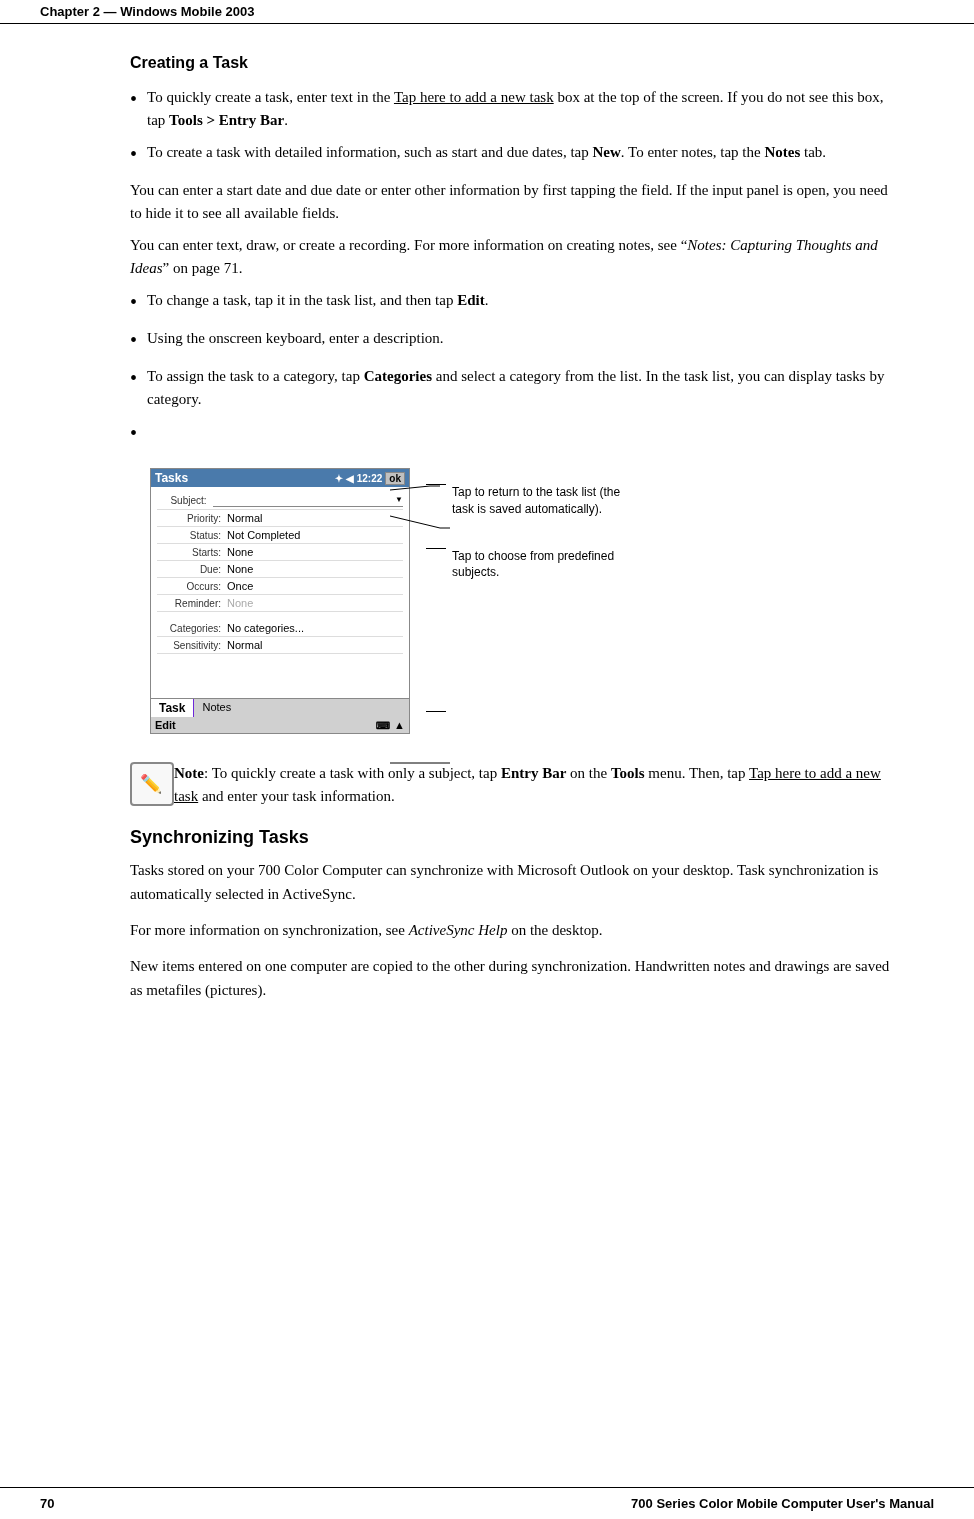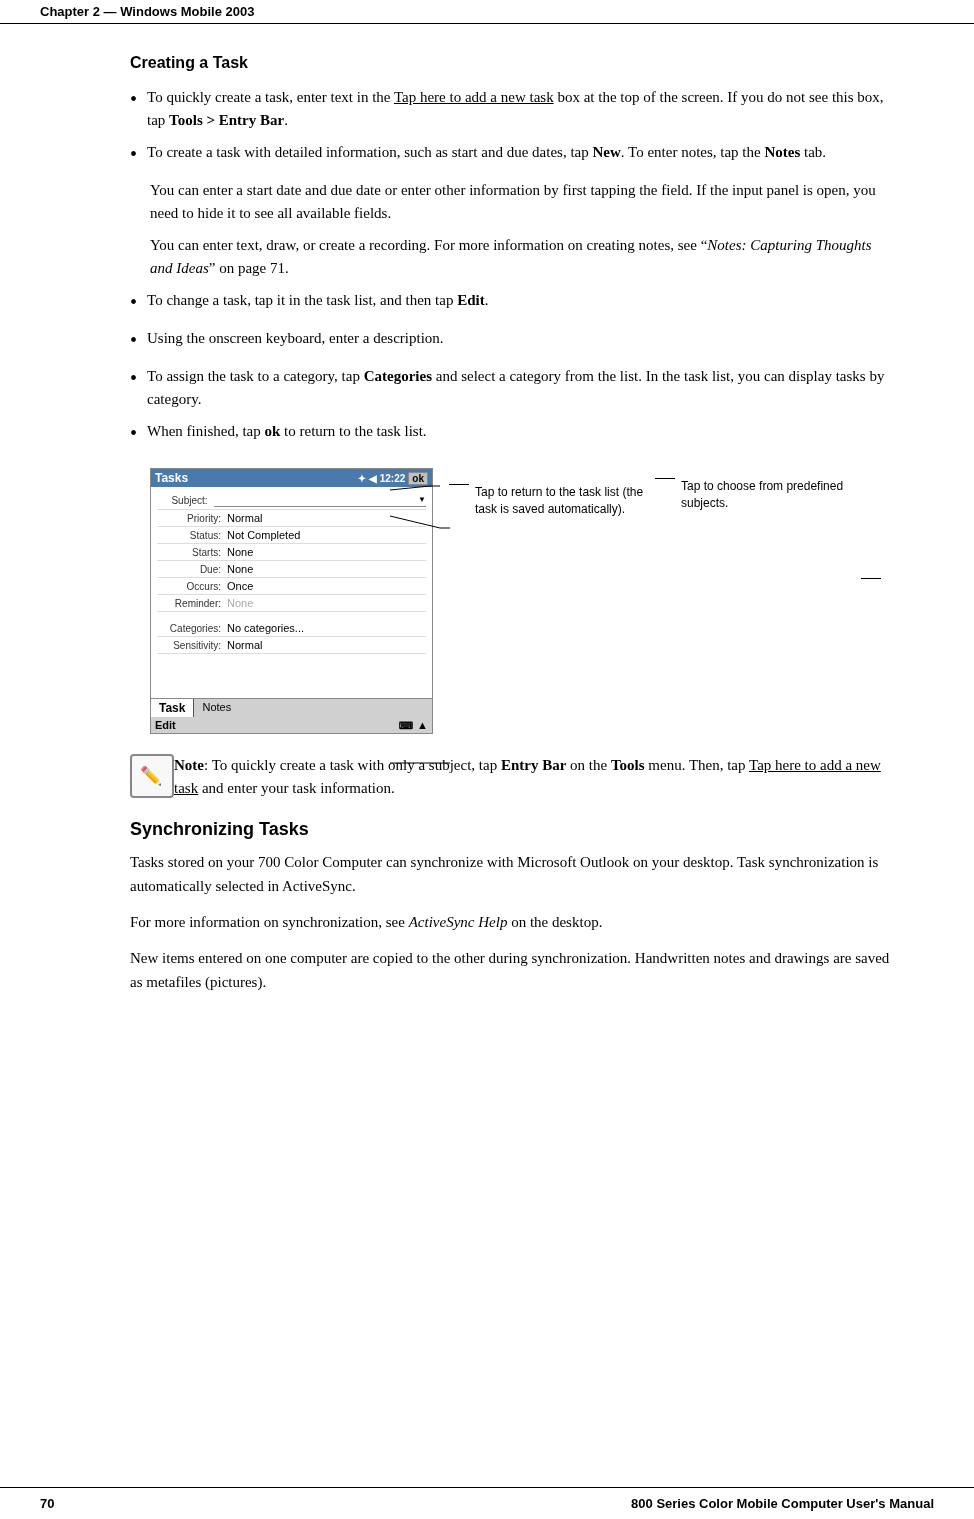--- a/index.html
+++ b/index.html
@@ -65,40 +65,39 @@
       flex-shrink: 0;
     }
     .bullet-list li .bullet-content {
       flex: 1;
     }
     .bold-text { font-weight: bold; }
     .bold-underline { font-weight: normal; text-decoration: underline; }
 
     
     .sub-para {
-      margin-left: 20px;
       margin-bottom: 10px;
       line-height: 1.5;
     }
 
     
     .screenshot-section {
       display: flex;
       margin: 20px 0 20px 20px;
       align-items: flex-start;
     }
 
     .screenshot-wrapper {
       position: relative;
       flex-shrink: 0;
     }
 
     
     .device-screen {
-      width: 283px;
+      width: 260px;
       border: 1px solid #888;
       background: #f0f0f0;
       font-family: Arial, sans-serif;
       font-size: 11px;
     }
 
     .device-titlebar {
       background: #4a7aab;
       color: white;
       display: flex;
@@ -185,21 +184,21 @@
       font-weight: bold;
     }
     .keyboard-icon {
       font-size: 10px;
     }
 
     
     .callouts {
       margin-left: 16px;
       display: flex;
-      flex-direction: row;
+      flex-direction: column;
       justify-content: flex-start;
       padding-top: 10px;
     }
     .callout-item {
       display: flex;
       align-items: flex-start;
       margin-bottom: 30px;
     }
     .callout-text {
       font-family: Arial, sans-serif;
@@ -330,23 +329,20 @@
       </span>
     </li>
     <li>
       <span class="bullet">•</span>
       <span class="bullet-content">
         To assign the task to a category, tap <span class="bold-text">Categories</span> and select a category from the list. In the task list, you can display tasks by category.
       </span>
     </li>
     <li>
       <span class="bullet">•</span>
-      <span class="bullet-content">
-        When finished, tap <span class="bold-text">ok</span> to return to the task list.
-      </span>
     </li>
   </ul>
 
   <div class="screenshot-section">
     <div class="screenshot-wrapper">
 
       <svg width="460" height="340" style="position:absolute; top:0; left:0; pointer-events:none;">
 
         <line x1="240" y1="22" x2="280" y2="18" stroke="#000" stroke-width="1"></line>
         <line x1="280" y1="18" x2="290" y2="18" stroke="#000" stroke-width="1"></line>
@@ -462,14 +458,14 @@
     For more information on synchronization, see <span class="italic-text">ActiveSync Help</span> on the desktop.
   </p>
   <p class="sync-para">
     New items entered on one computer are copied to the other during synchronization. Handwritten notes and drawings are saved as metafiles (pictures).
   </p>
 
 </div>
 
 <div class="footer-bar">
   <span class="footer-left">70</span>
-  <span class="footer-right">800 Series Color Mobile Computer User's Manual</span>
+  <span class="footer-right">700 Series Color Mobile Computer User's Manual</span>
 </div>
 
 </body></html>

